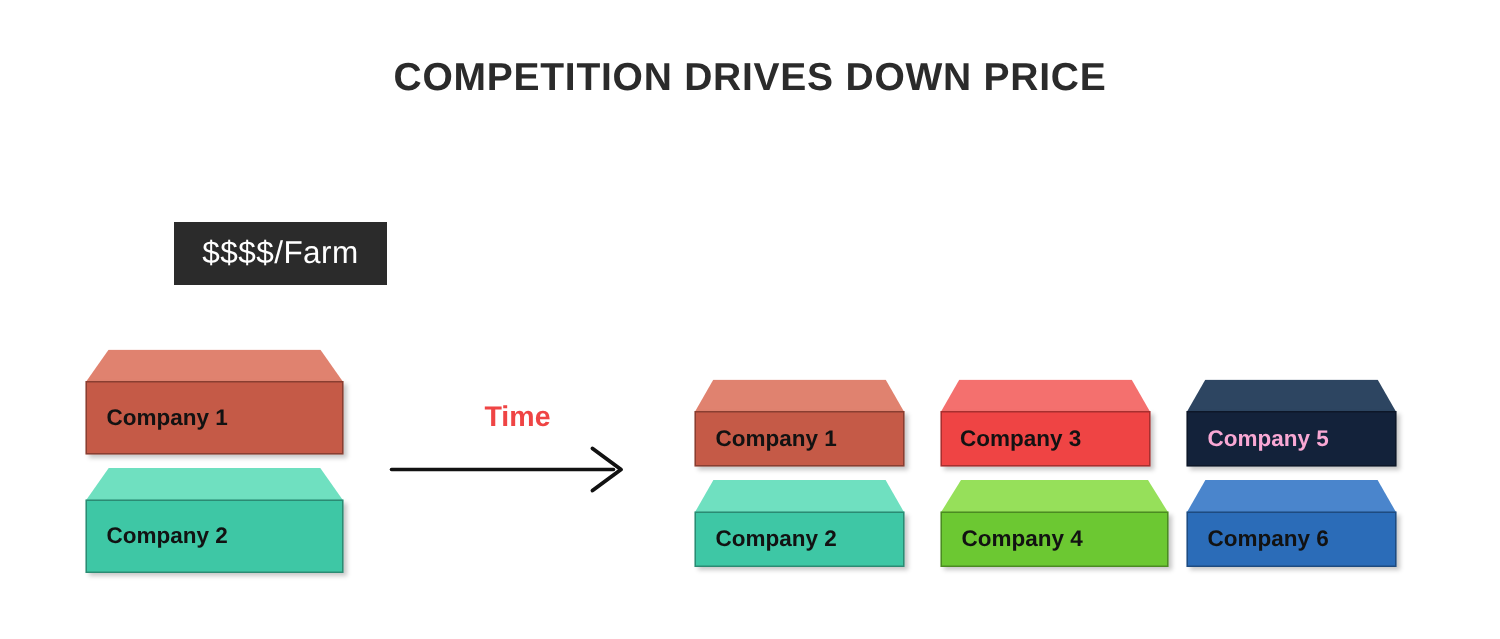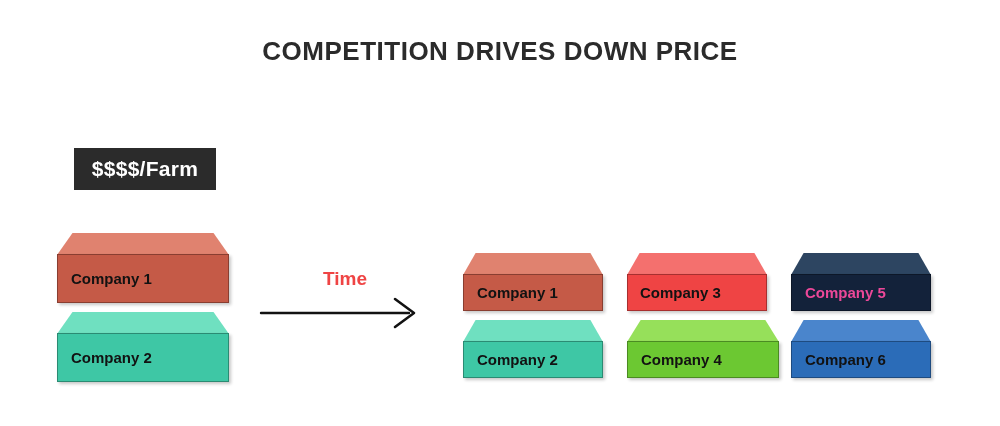--- a/index.html
+++ b/index.html
@@ -36,27 +36,28 @@
     font-family: "Liberation Sans", sans-serif;
     white-space: nowrap;
   }
 
   
   .price-badge {
     position: absolute;
     background: #2b2b2b;
     color: #ffffff;
     font-size: 21px;
-    font-weight: bold;
+    font-weight: normal;
     display: flex;
     align-items: center;
     justify-content: center;
     letter-spacing: 0.3px;
     box-sizing: border-box;
     font-family: "Liberation Sans", sans-serif;
+    margin-left: 42px;
   }
   #badge-left  { left: 74px;  top: 148px; width: 142px; height: 42px; }
   #badge-right { left: 613px; top: 148px; width: 145px; height: 42px; }
 
   
   .box3d {
     position: absolute;
     box-sizing: border-box;
   }
   .box-top {
@@ -148,21 +149,21 @@
   <div class="box3d" style="left:627px; top:253px; width:140px; height:58px;">
     <div class="box-top" style="background: rgb(244, 112, 110);"></div>
     <div class="box-front" style="background: rgb(239, 68, 68);">
       <span class="box-label" style="color: rgb(18, 18, 18); padding-left: 12px;">Company 3</span>
     </div>
   </div>
 
   <div class="box3d" style="left:791px; top:253px; width:140px; height:58px;">
     <div class="box-top" style="background: rgb(45, 69, 97);"></div>
     <div class="box-front" style="background: rgb(19, 34, 58);">
-      <span class="box-label" style="color: #ec4899;">Company 5</span>
+      <span class="box-label" style="color: #f9a8d4;">Company 5</span>
     </div>
   </div>
 
   <div class="box3d" style="left:463px; top:320px; width:140px; height:58px;">
     <div class="box-top" style="background: rgb(111, 224, 192);"></div>
     <div class="box-front" style="background: rgb(62, 199, 165);">
       <span class="box-label" style="color: rgb(18, 18, 18);">Company 2</span>
     </div>
   </div>
 

